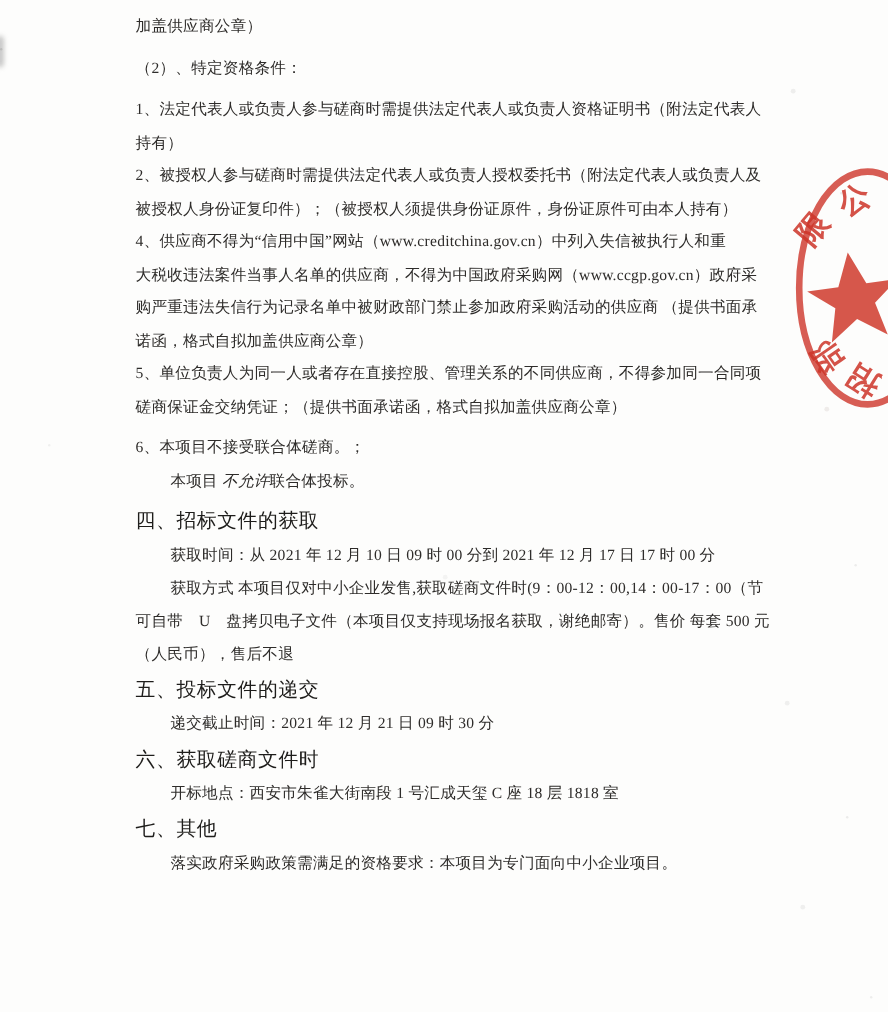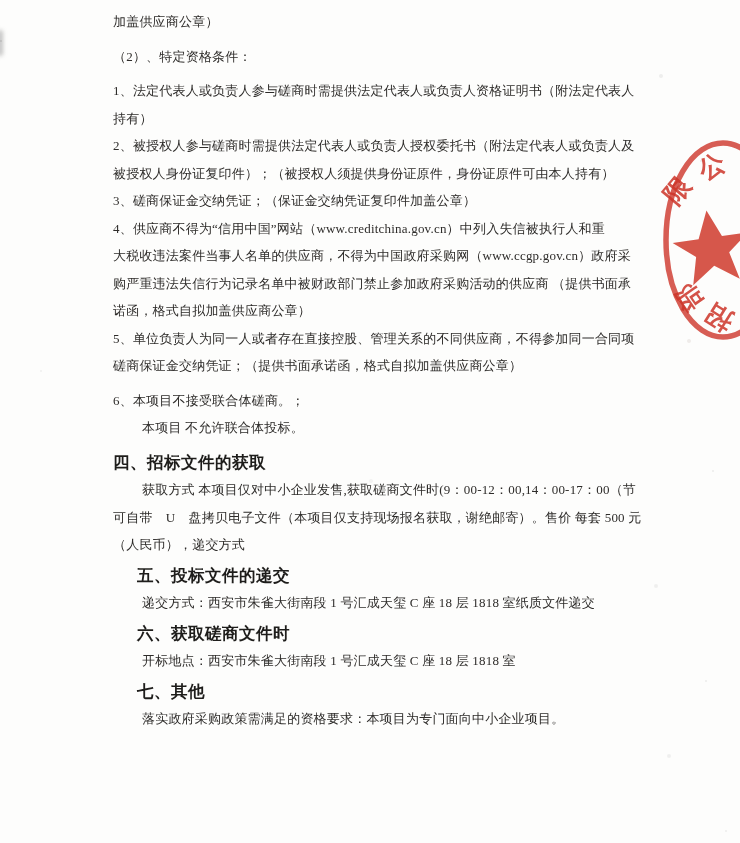--- a/index.html
+++ b/index.html
@@ -30,28 +30,28 @@
   }
   .doc{
     position:absolute;left:113px;top:8px;width:540px;
     color:#2e2c2a;
   }
   .ln{
     height:27.5px;line-height:27.5px;font-size:13px;
     white-space:nowrap;letter-spacing:.2px;
   }
   .g{margin-top:7px;}
-  .g2{margin-top:3px;margin-left:24px;}
+  .g2{margin-top:3px;}
   .ind{padding-left:29px;}
   .hd{
     font-family:"Liberation Sans","DejaVu Sans",sans-serif;
-    font-weight:bold;font-size:16.5px;color:#1e1d1b;
+    font-weight:normal;font-size:16.5px;color:#1e1d1b;
     letter-spacing:.5px;
   }
-  .it{}
+  .it{font-style:italic;}
   .stamp{
     position:absolute;top:140px;right:0;width:180px;height:260px;
     pointer-events:none;
   }
   .stamp text{
     font-family:"Liberation Sans","DejaVu Sans",sans-serif;
     font-weight:bold;
   }
 </style>
 </head>
@@ -60,37 +60,37 @@
 <div class="noise"></div>
 <div class="edge-smudge"></div>
 
 <div class="doc">
   <div class="ln">加盖供应商公章）</div>
   <div class="ln g">（2）、特定资格条件：</div>
   <div class="ln g">1、法定代表人或负责人参与磋商时需提供法定代表人或负责人资格证明书（附法定代表人</div>
   <div class="ln">持有）</div>
   <div class="ln">2、被授权人参与磋商时需提供法定代表人或负责人授权委托书（附法定代表人或负责人及</div>
   <div class="ln">被授权人身份证复印件）；（被授权人须提供身份证原件，身份证原件可由本人持有）</div>
-  <div class="ln">3、磋商保证金交纳凭证；（保证金交纳凭证复印件加盖公章）</div>
   <div class="ln">4、供应商不得为“信用中国”网站（www.creditchina.gov.cn）中列入失信被执行人和重</div>
   <div class="ln">大税收违法案件当事人名单的供应商，不得为中国政府采购网（www.ccgp.gov.cn）政府采</div>
   <div class="ln">购严重违法失信行为记录名单中被财政部门禁止参加政府采购活动的供应商 （提供书面承</div>
   <div class="ln">诺函，格式自拟加盖供应商公章）</div>
   <div class="ln">5、单位负责人为同一人或者存在直接控股、管理关系的不同供应商，不得参加同一合同项</div>
   <div class="ln">磋商保证金交纳凭证；（提供书面承诺函，格式自拟加盖供应商公章）</div>
   <div class="ln g">6、本项目不接受联合体磋商。；</div>
   <div class="ln ind">
     <span>本项目 </span><span class="it">不允许</span><span>联合体投标。</span>
   </div>
   <div class="ln hd g">四、招标文件的获取</div>
+  <div class="ln ind">获取时间：从 2021 年 12 月 10 日 09 时 00 分到 2021 年 12 月 17 日 17 时 00 分</div>
   <div class="ln ind">获取方式 本项目仅对中小企业发售,获取磋商文件时(9：00-12：00,14：00-17：00（节</div>
   <div class="ln">可自带　U　盘拷贝电子文件（本项目仅支持现场报名获取，谢绝邮寄）。售价 每套 500 元</div>
-  <div class="ln">（人民币），递交方式</div>
+  <div class="ln">（人民币），售后不退</div>
   <div class="ln hd g2">五、投标文件的递交</div>
-  <div class="ln ind">递交方式：西安市朱雀大街南段 1 号汇成天玺 C 座 18 层 1818 室纸质文件递交</div>
+  <div class="ln ind">递交截止时间：2021 年 12 月 21 日 09 时 30 分</div>
   <div class="ln hd g2">六、获取磋商文件时</div>
   <div class="ln ind">开标地点：西安市朱雀大街南段 1 号汇成天玺 C 座 18 层 1818 室</div>
   <div class="ln hd g2">七、其他</div>
   <div class="ln ind">落实政府采购政策需满足的资格要求：本项目为专门面向中小企业项目。</div>
 </div>
 
 <svg class="stamp" viewBox="0 0 180 260">
   <g fill="none" stroke="#cd3529" opacity="0.8">
     <ellipse cx="163" cy="100" rx="57" ry="97" stroke-width="5.5"></ellipse>
   </g>

